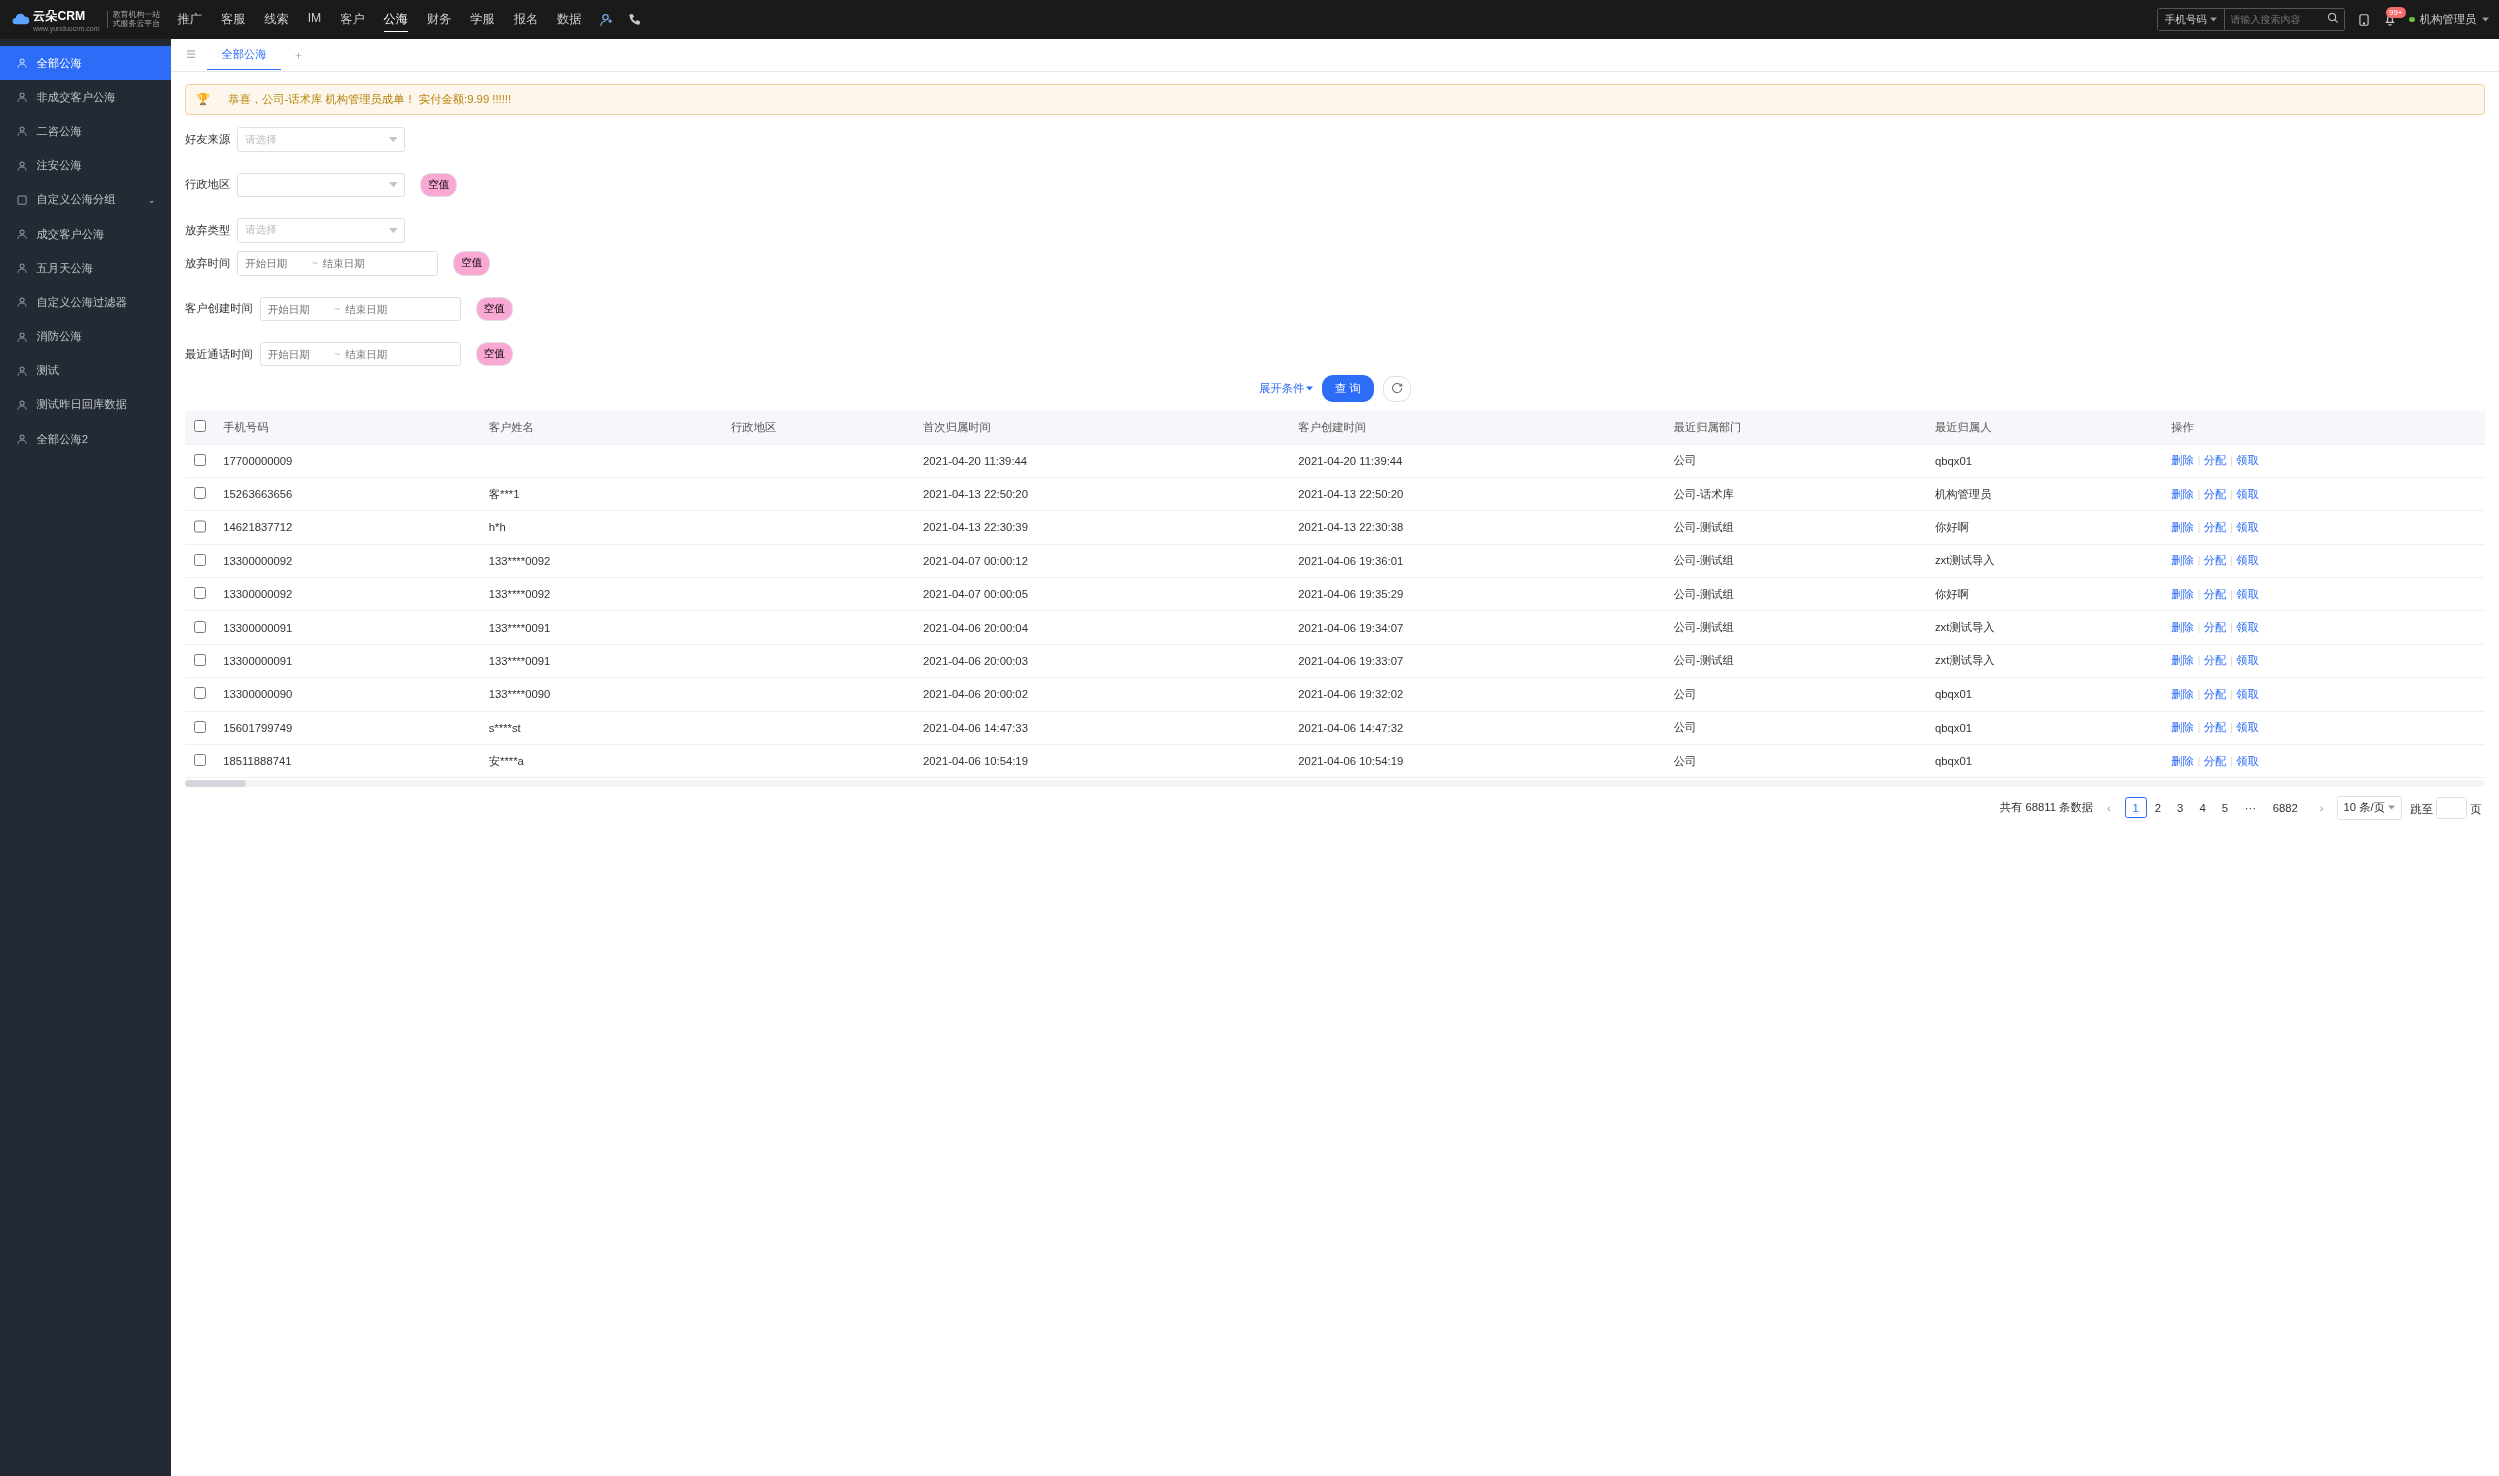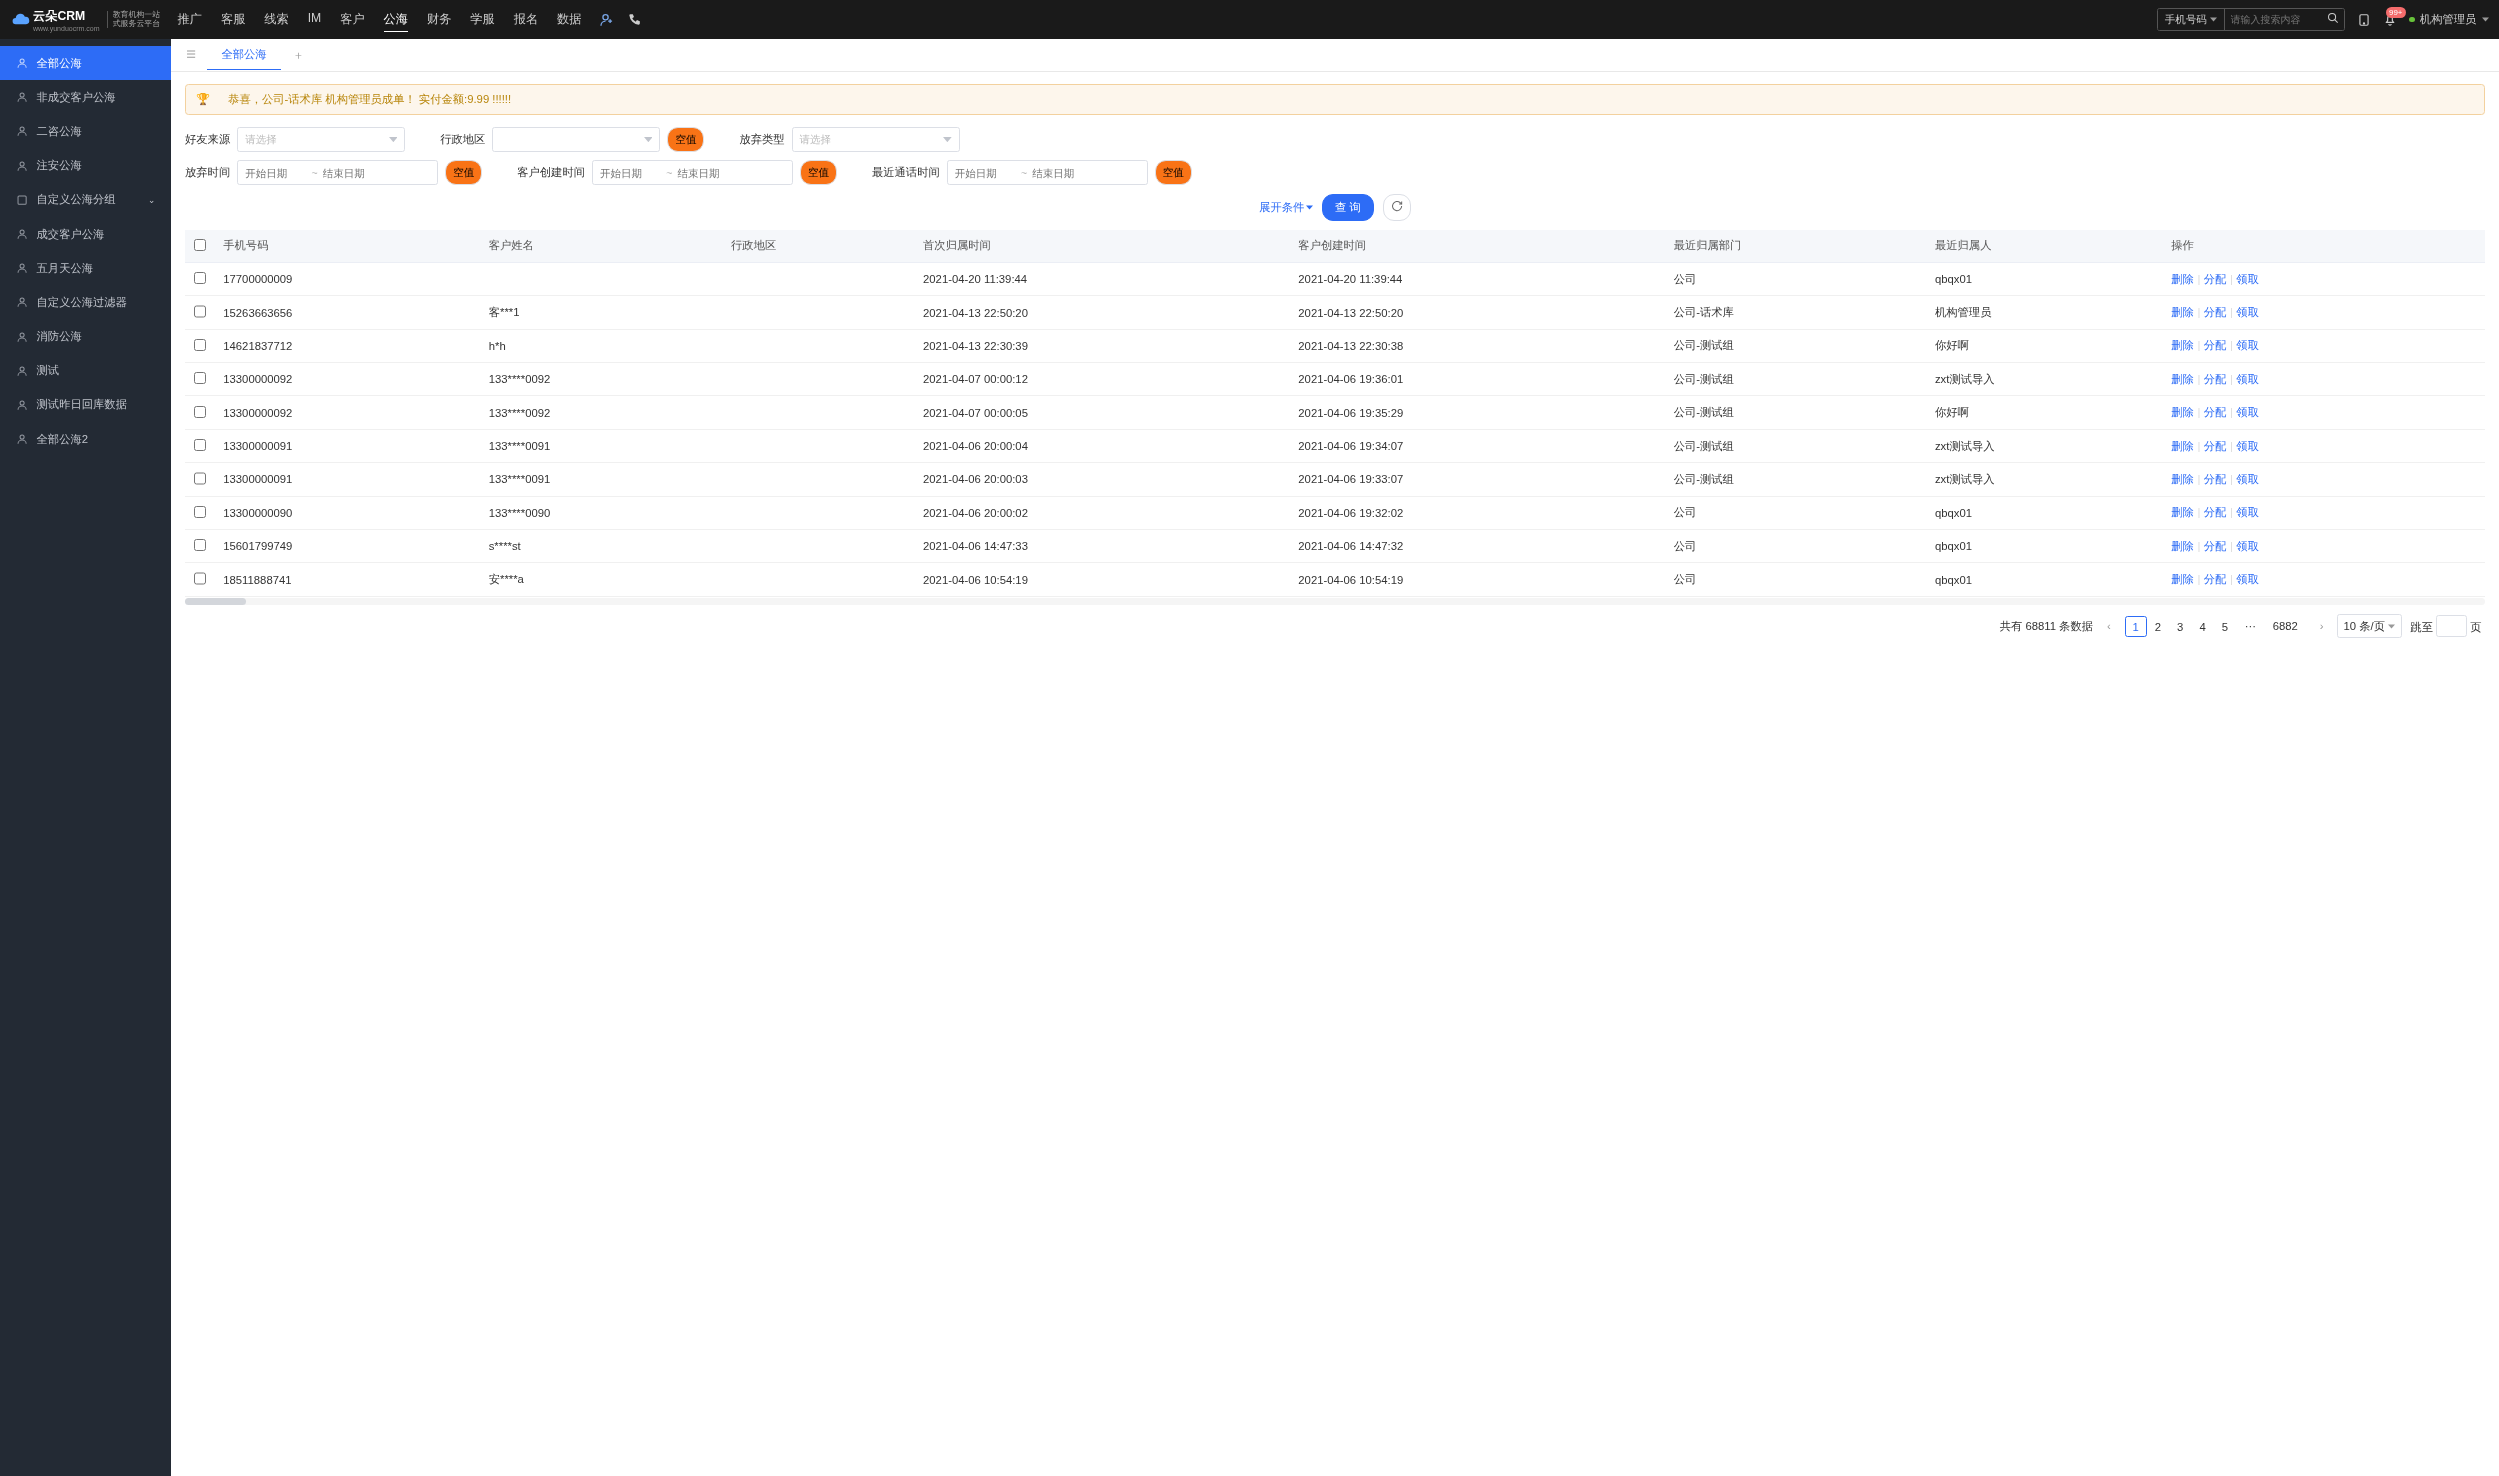--- a/index.html
+++ b/index.html
@@ -33,28 +33,28 @@
 .tabs { display:flex; align-items:center; height:33px; border-bottom:0.9px solid #e8e8e8; padding:0 8.7px; gap:5.2px; }
 .tabs-toggle { padding:3.5px 5.2px; cursor:pointer; color:#999; }
 .tab { padding:7px 14px; border-bottom:1.7px solid transparent; cursor:pointer; font-size:11.3px; }
 .tab.active { color:#2d6cf6; border-bottom-color:#2d6cf6; }
 .tab-add { padding:7px; cursor:pointer; color:#999; }
 
 .content { flex:1; padding:12.2px 14px; overflow:auto; }
 .banner { border:0.9px solid #f3d19e; background:#fdf6ec; border-radius:3.5px; padding:7px 10.5px; display:flex; align-items:center; gap:17.5px; margin-bottom:12.2px; color:#b8860b; font-size:11.3px; }
 .trophy { color:#e6a23c; }
 
-.filters { display:flex; flex-wrap:wrap; gap:21px 35px; margin-bottom:8.7px; }
+.filters { display:flex; flex-wrap:wrap; gap:21px 35px; margin-bottom:8.7px;flex-direction:column; }
 .filter { display:flex; align-items:center; gap:7px; font-size:11.3px; }
 .filter-label { color:#333; white-space:nowrap; }
 .sel, .date-range { border:0.9px solid #dcdfe6; border-radius:2.6px; height:24.4px; display:flex; align-items:center; padding:0 7px; color:#bbb; font-size:10.5px; background:#fff; }
 .sel { width:168px; justify-content:space-between; cursor:pointer; }
 .date-range { width:201px; gap:5.2px; }
 .date-range input { border:none; width:61px; text-align:left; font-size:10.5px; color:#555; }
-.nullbtn { border:0.9px solid #dcdfe6; background:#f97316; height:24.4px; padding:0 7px; border-radius:11px; font-size:10.5px; cursor:pointer; }
+.nullbtn { border:0.9px solid #dcdfe6; background:#f9a8d4; height:24.4px; padding:0 7px; border-radius:11px; font-size:10.5px; cursor:pointer;margin-left:8px; }
 
 .filter-actions { display:flex; justify-content:center; align-items:center; gap:8.7px; margin-bottom:8.7px; }
 .link-btn { color:#2d6cf6; cursor:pointer; font-size:11.3px; display:flex; align-items:center; gap:1.7px; }
 .btn { border:0.9px solid #dcdfe6; background:#fff; padding:5.2px 12.2px; border-radius:11px; font-size:11.3px; cursor:pointer; }
 .btn-primary { background:#2d6cf6; color:#fff; border-color:#2d6cf6; }
 .btn-icon { padding:5.2px 7px; }
 .btn-disabled { color:#c0c4cc; cursor:not-allowed; }
 
 .toolbar { display:flex; align-items:center; gap:8.7px; margin-bottom:8.7px; }
 .toolbar-right { margin-left:auto; }

